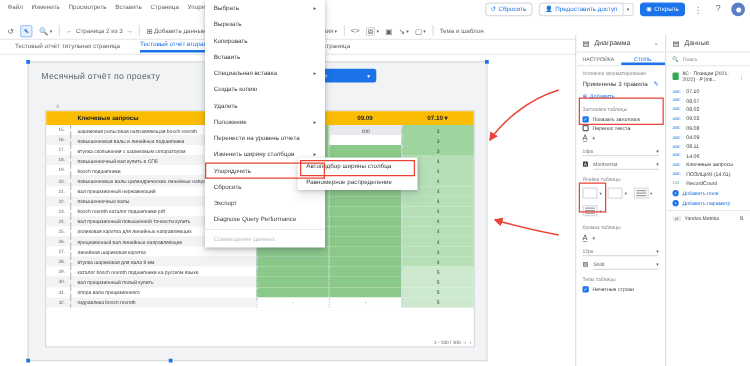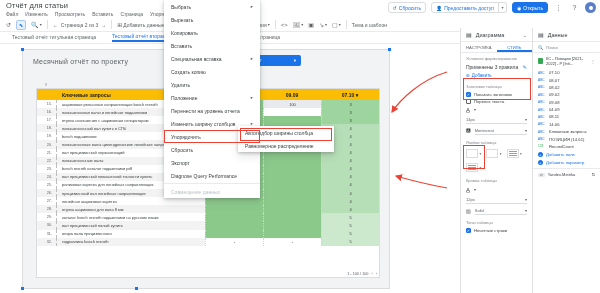--- a/index.html
+++ b/index.html
@@ -148,21 +148,20 @@
   
   .arrows { position:absolute; inset:0; pointer-events:none; z-index:50; }
 </style>
 </head>
 <body>
 
 <div class="app">
 
   <div class="topbar">
     <div>
-      <div class="doc-title">Отчёт для статьи</div>
       <div class="menubar">
         <span>Файл</span>
         <span>Изменить</span>
         <span>Просмотреть</span>
         <span>Вставить</span>
         <span>Страница</span>
         <span>Упорядочить</span>
         <span>Ресурс</span>
       </div>
     </div>

